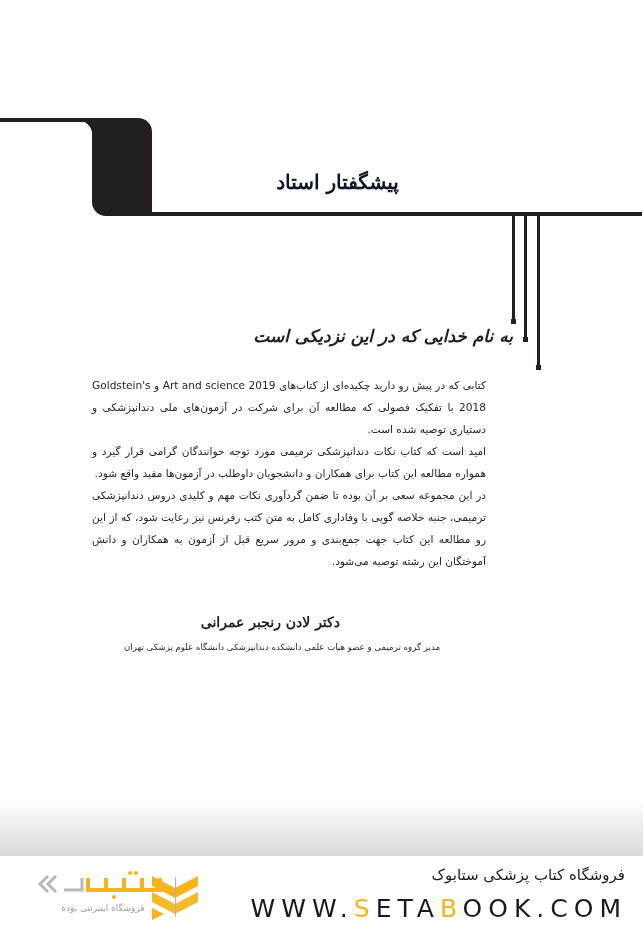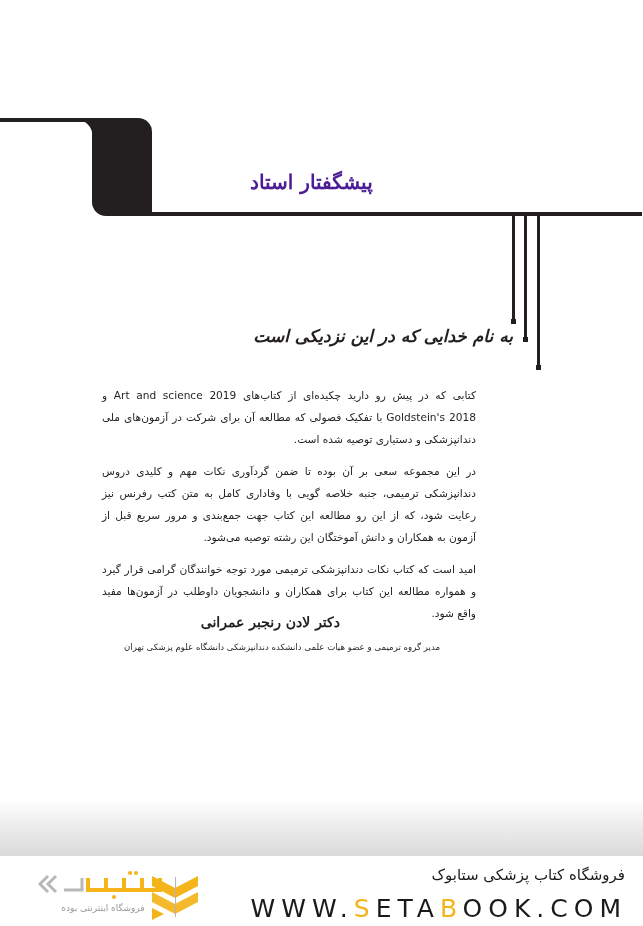--- a/index.html
+++ b/index.html
@@ -14,38 +14,38 @@
     position: absolute; left: 92px; top: 118px; width: 60px; height: 98px;
     background: #231f20; border-radius: 0 14px 0 14px;
   }
   .black-block::before {
     content: ""; position: absolute; left: -16px; top: 0; width: 18px; height: 18px;
     background: radial-gradient(circle at 0 100%, transparent 16px, #231f20 17px);
   }
   .bottom-rule { position: absolute; left: 140px; top: 212px; width: 502px; height: 4px; background: #231f20; }
 
   .title {
-    position: absolute; left: 250px; top: 170px; width: 175px; text-align: left;
-    font-size: 20px; font-weight: bold; direction: rtl; color: #4c1d95;
+    position: absolute; left: 250px; top: 170px; width: 175px; text-align: center;
+    font-size: 20px; font-weight: bold; direction: rtl; color: #0f172a;
     font-family: "DejaVu Serif", serif;
   }
 
   .vline { position: absolute; width: 3px; background: #231f20; top: 216px; }
   .vline .tip { position: absolute; left: -1px; bottom: -4px; width: 5px; height: 5px; background: #231f20; }
 
   .epigraph {
     position: absolute; right: 130px; top: 326px; width: 300px; direction: rtl; text-align: right;
     font-size: 17px; font-weight: bold; font-style: italic; font-family: "DejaVu Serif", serif;
   }
 
   .body-text {
     position: absolute; left: 92px; top: 374px; width: 394px; direction: rtl; text-align: justify;
     font-size: 10.6px; line-height: 22px; color: #231f20; font-family: "DejaVu Sans", sans-serif;
   }
-  .body-text p { margin: 10px; }
+  .body-text p { margin: 0; }
 
   .signature {
     position: absolute; left: 140px; top: 614px; width: 200px; direction: rtl; text-align: right;
     font-size: 14px; font-weight: bold; font-family: "DejaVu Serif", serif;
   }
   .affiliation {
     position: absolute; left: 100px; top: 642px; width: 340px; direction: rtl; text-align: right;
     font-size: 8.6px; color: #231f20;
   }
 
@@ -91,22 +91,22 @@
       <span class="tip"></span>
     </div>
   <div class="vline" style="left:537px;height:150px;">
       <span class="tip"></span>
     </div>
 
   <div class="epigraph">به نام خدایی که در این نزدیکی است</div>
 
   <div class="body-text">
     <p>کتابی که در پیش رو دارید چکیده‌ای از کتاب‌های Art and science 2019 و Goldstein's 2018 با تفکیک فصولی که مطالعه آن برای شرکت در آزمون‌های ملی دندانپزشکی و دستیاری توصیه شده است.</p>
+    <p>امید است که کتاب نکات دندانپزشکی ترمیمی مورد توجه خوانندگان گرامی قرار گیرد و همواره مطالعه این کتاب برای همکاران و دانشجویان داوطلب در آزمون‌ها مفید واقع شود.</p>
     <p>در این مجموعه سعی بر آن بوده تا ضمن گردآوری نکات مهم و کلیدی دروس دندانپزشکی ترمیمی، جنبه خلاصه گویی با وفاداری کامل به متن کتب رفرنس نیز رعایت شود، که از این رو مطالعه این کتاب جهت جمع‌بندی و مرور سریع قبل از آزمون به همکاران و دانش آموختگان این رشته توصیه می‌شود.</p>
-    <p>امید است که کتاب نکات دندانپزشکی ترمیمی مورد توجه خوانندگان گرامی قرار گیرد و همواره مطالعه این کتاب برای همکاران و دانشجویان داوطلب در آزمون‌ها مفید واقع شود.</p>
   </div>
 
   <div class="signature">دکتر لادن رنجبر عمرانی</div>
   <div class="affiliation">مدیر گروه ترمیمی و عضو هیات علمی دانشکده دندانپزشکی دانشگاه علوم پزشکی تهران</div>
 </div>
 
 <div class="fade"></div>
 
 <div class="footer">
   <div class="store-name">فروشگاه کتاب پزشکی ستابوک</div>

